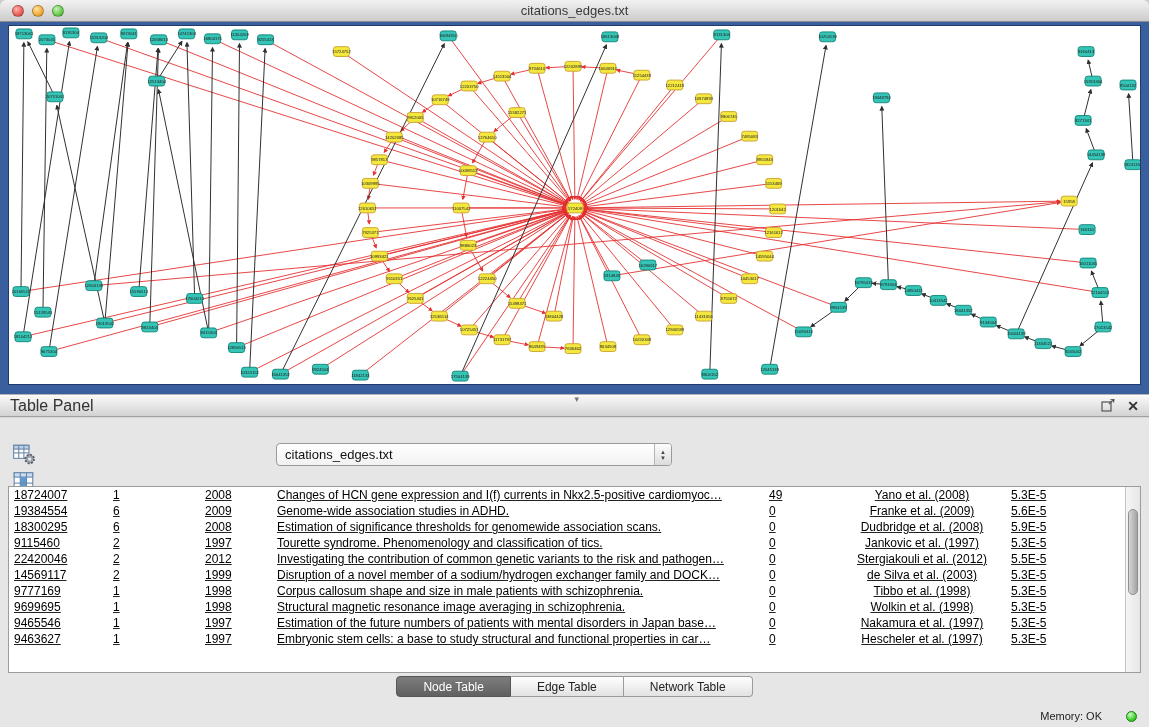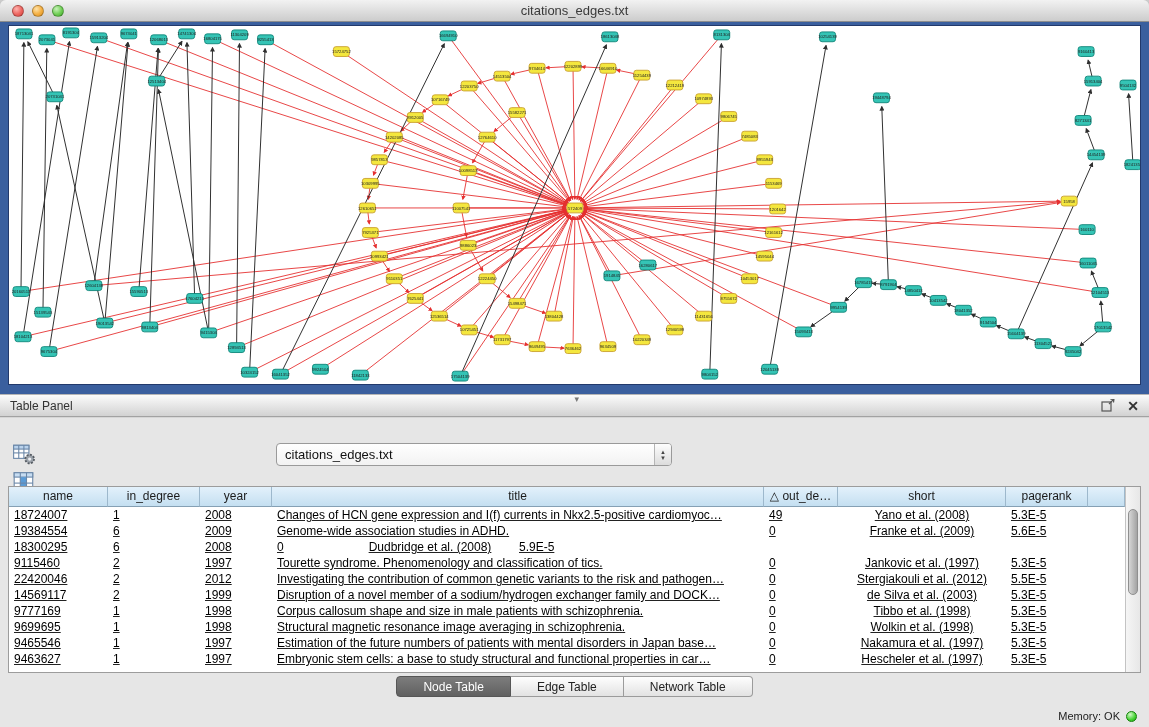--- a/index.html
+++ b/index.html
@@ -28,21 +28,21 @@
     background:#3a5f9e; padding:4px 9px 10px 9px; }
   .graph-frame .inner { width:100%; height:100%; background:#fff; outline:1px solid #22396b; }
   #graph-svg { width:100%; height:100%; display:block; }
   #graph-svg text { font-family:"Liberation Sans", sans-serif; }
 
   
   .panel-header { position:absolute; top:394px; left:0; width:100%; height:23px;
     background:linear-gradient(#fbfbfb,#d2d2d2);
     border-top:1px solid #b5b5b5; border-bottom:1px solid #a2a2a2;
     display:flex; align-items:center; padding:0 10px; }
-  .panel-header .ph-title { font-size:12px; color:#333; }
+  .panel-header .ph-title { font-size:16px; color:#333; }
   .panel-header .spacer { flex:1; }
   .panel-header .grip { position:absolute; left:50%; top:-1px; font-size:9px; color:#777; }
   .float-icon { display:inline-flex; margin-right:12px; cursor:default; }
   .close-x { font-size:14px; font-weight:bold; color:#333; cursor:default; }
 
   
   .panel-body { position:absolute; top:418px; left:0; right:0; bottom:0; background:#e6e6e6; }
 
   .toolbar { position:absolute; top:22px; left:10px; height:32px; display:flex; align-items:center;flex-direction:column; }
   .tbtn { width:30px; height:29px; background:transparent; border:none; padding:2px; margin-right:3px; }
@@ -79,21 +79,21 @@
 
   
   .tabs { position:absolute; left:0; right:0; top:258px; display:flex; justify-content:center; }
   .tab { height:21px; line-height:20px; padding:0 26px; font-size:12px;
     background:linear-gradient(#fefefe,#e2e2e2); border:1px solid #9b9b9b; border-left:none; color:#222; }
   .tab:first-child { border-left:1px solid #9b9b9b; border-radius:4px 0 0 4px; }
   .tab:last-child { border-radius:0 4px 4px 0; }
   .tab.active { background:linear-gradient(#7d7d7d,#606060); color:#fff; border-color:#565656; }
 
   
-  .statusbar { position:absolute; right:12px; bottom:5px; display:flex; align-items:center; gap:6px;
+  .statusbar { position:absolute; right:12px; bottom:5px; display:flex; align-items:center; gap:24px;
     font-size:11px; color:#222; }
   .memdot { width:11px; height:11px; border-radius:50%;
     background:radial-gradient(circle at 35% 28%, #d2f8c8, #44d232 60%, #1ea214);
     border:1px solid #128008; }
 </style>
 </head>
 <body>
 
 <div class="window">
   <div class="titlebar">
@@ -760,30 +760,20 @@
 
   <div class="combo">
     <span class="combo-text">citations_edges.txt</span>
     <span class="combo-arrows">
         <span>▲</span>
         <span>▼</span>
       </span>
   </div>
 
   <div class="table-box">
-    <div class="thead" id="table-header">
-        <div class="tcell th c0">name</div>
-        <div class="tcell th c1">in_degree</div>
-        <div class="tcell th c2">year</div>
-        <div class="tcell th c3">title</div>
-        <div class="tcell th c4">△ out_de…</div>
-        <div class="tcell th c5">short</div>
-        <div class="tcell th c6">pagerank</div>
-        <div class="tcell th cf"></div>
-      </div>
     <div id="table-rows">
         <div class="trow">
           <div class="tcell c0">18724007</div>
           <div class="tcell c1">1</div>
           <div class="tcell c2">2008</div>
           <div class="tcell c3">Changes of HCN gene expression and I(f) currents in Nkx2.5-positive cardiomyoc…</div>
           <div class="tcell c4">49</div>
           <div class="tcell c5">Yano et al. (2008)</div>
           <div class="tcell c6">5.3E-5</div>
         </div>
@@ -793,20 +783,21 @@
           <div class="tcell c2">2009</div>
           <div class="tcell c3">Genome-wide association studies in ADHD.</div>
           <div class="tcell c4">0</div>
           <div class="tcell c5">Franke et al. (2009)</div>
           <div class="tcell c6">5.6E-5</div>
         </div>
         <div class="trow">
           <div class="tcell c0">18300295</div>
           <div class="tcell c1">6</div>
           <div class="tcell c2">2008</div>
+          <div class="tcell c3">Estimation of significance thresholds for genomewide association scans.</div>
           <div class="tcell c4">0</div>
           <div class="tcell c5">Dudbridge et al. (2008)</div>
           <div class="tcell c6">5.9E-5</div>
         </div>
         <div class="trow">
           <div class="tcell c0">9115460</div>
           <div class="tcell c1">2</div>
           <div class="tcell c2">1997</div>
           <div class="tcell c3">Tourette syndrome. Phenomenology and classification of tics.</div>
           <div class="tcell c4">0</div>

